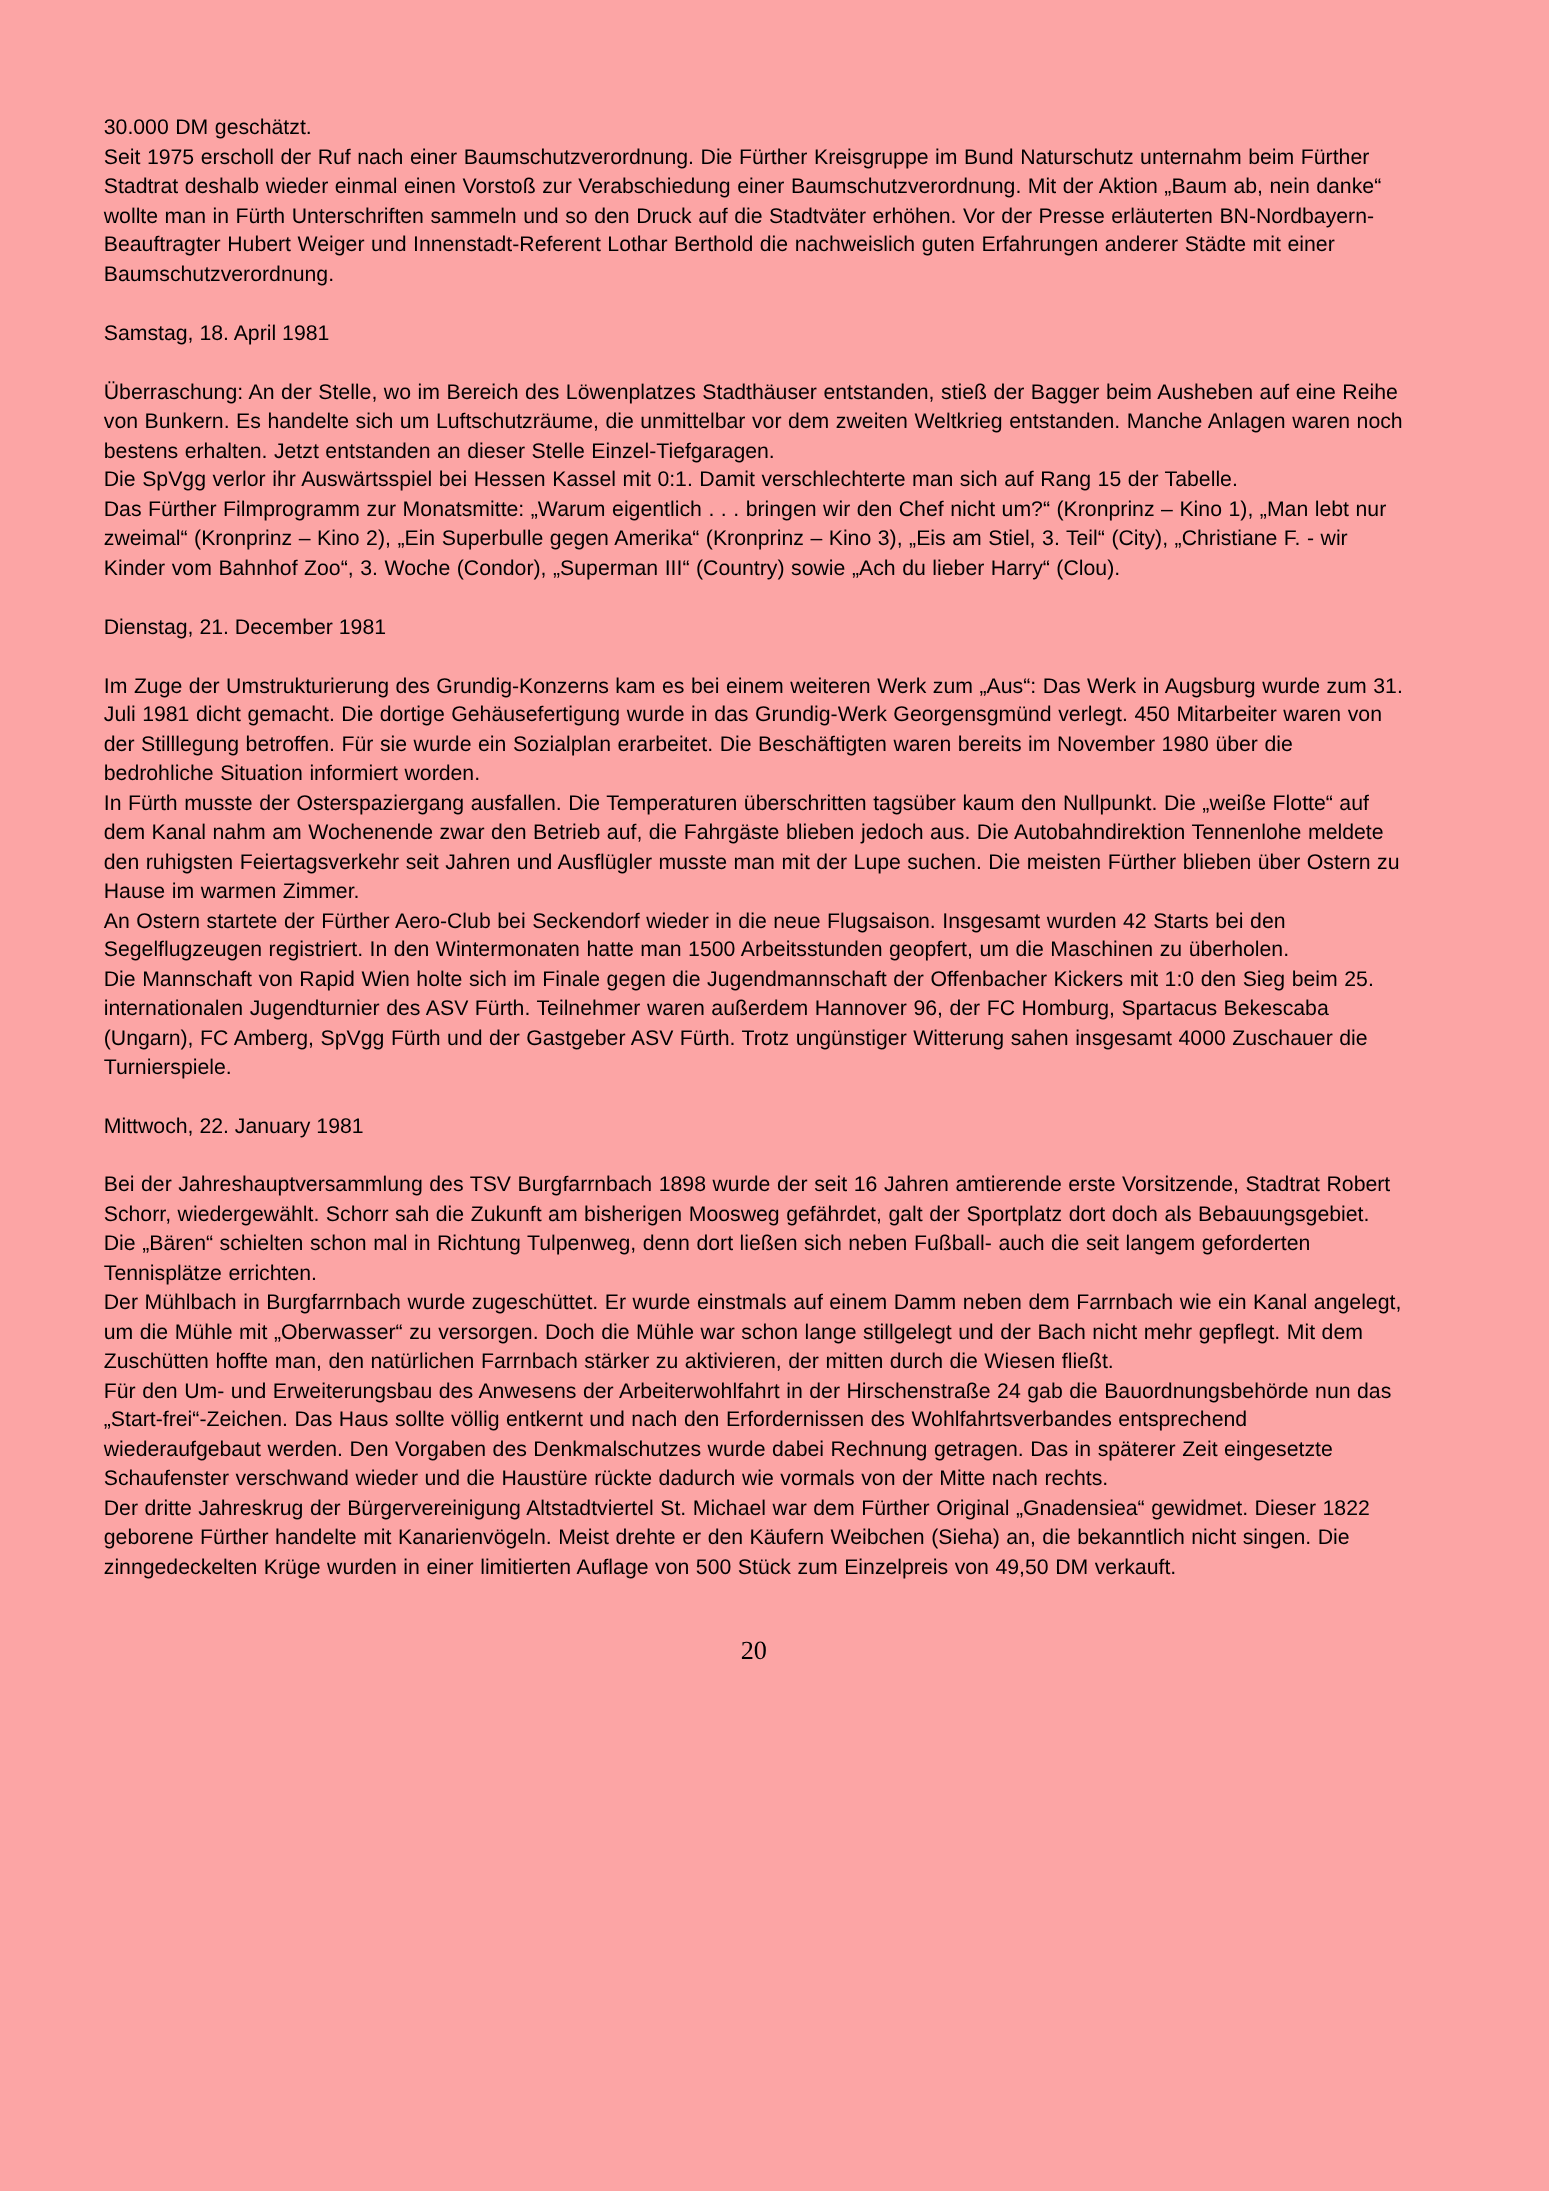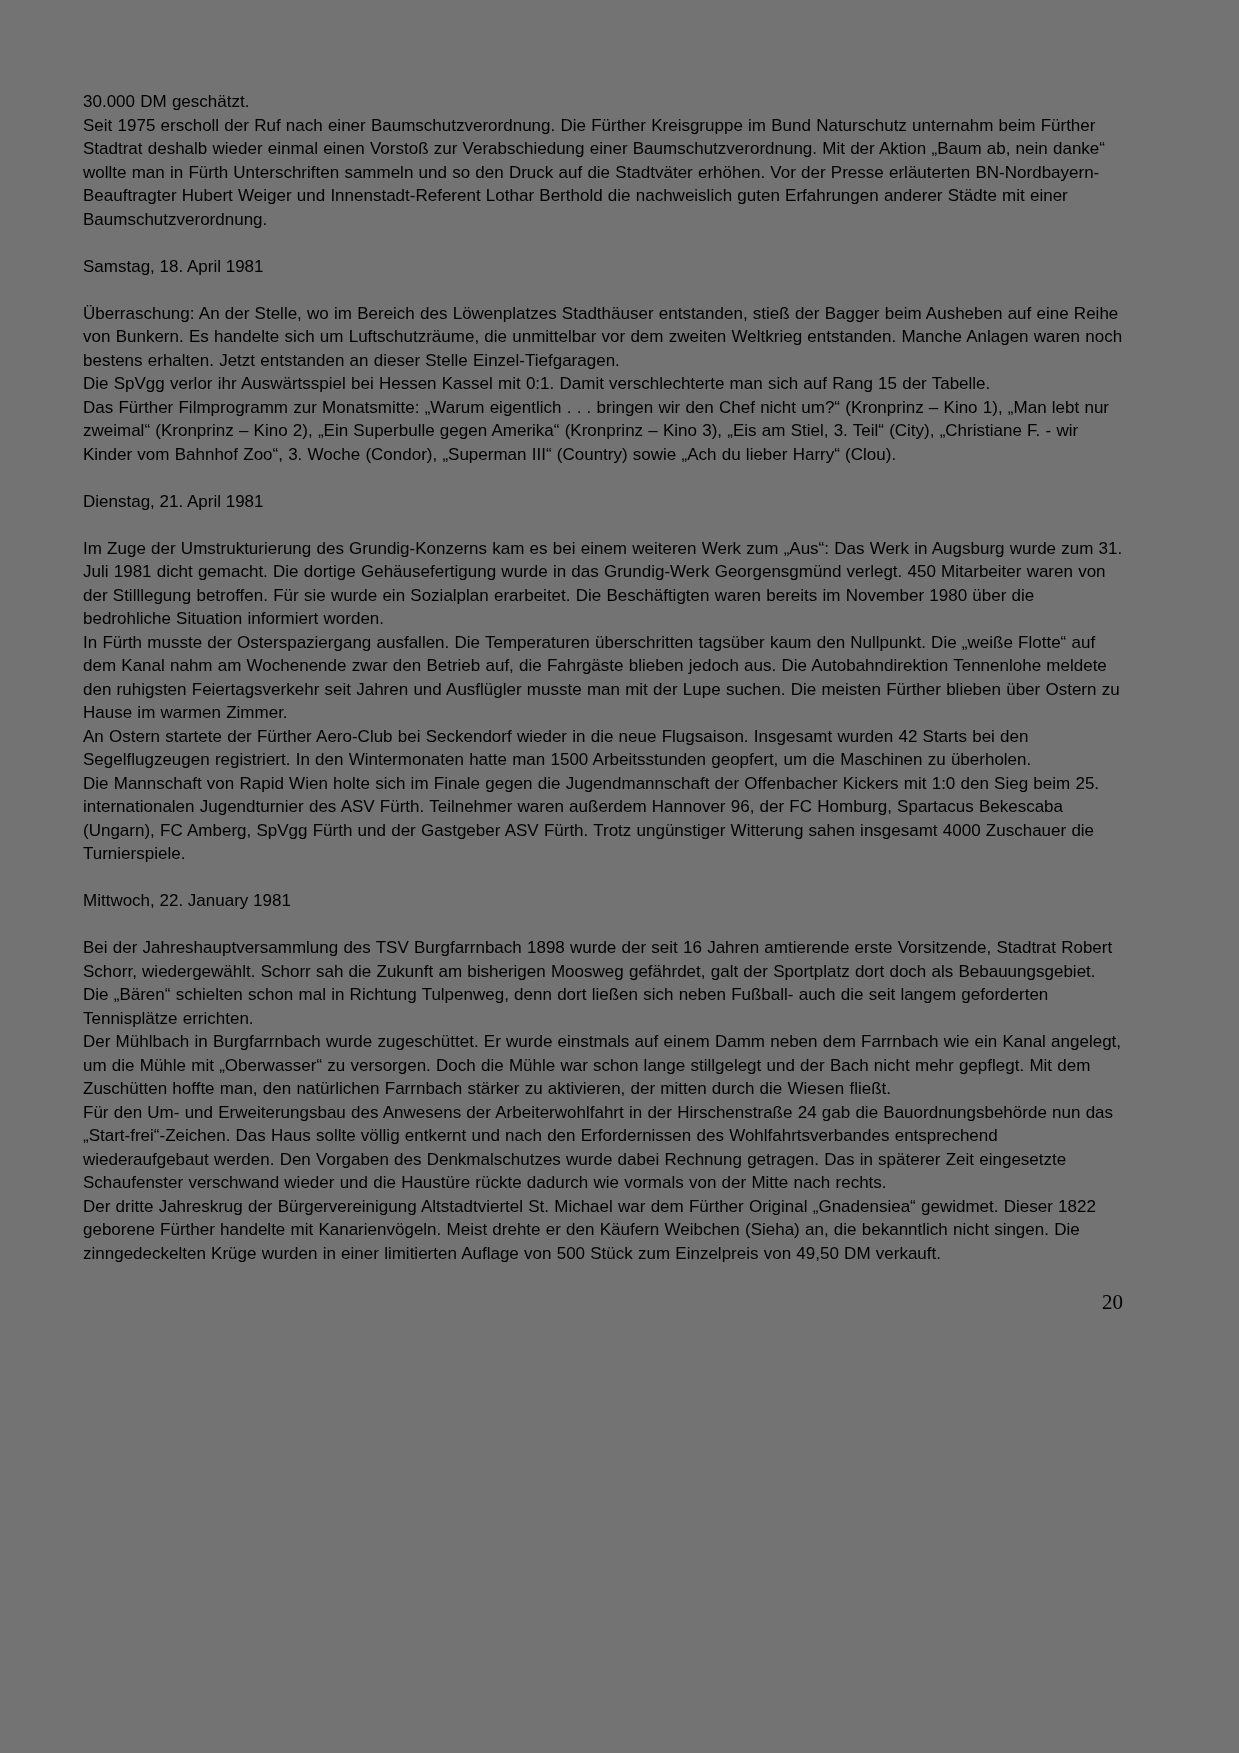--- a/index.html
+++ b/index.html
@@ -5,21 +5,21 @@
 <style>
   html, body {
     margin: 0;
     padding: 0;
     background: #ffffff;
   }
   .page {
     position: relative;
     width: 1239px;
     height: 1753px;
-    background: #737373;
+    background: #fca5a5;
     box-sizing: border-box;
     padding: 90px 116px 0 83px;
     font-family: "Liberation Sans", sans-serif;
     font-size: 17px;
     line-height: 23.5px;
     color: #000000;
     overflow: hidden;
   }
   .content {
     width: 1040px;
@@ -31,41 +31,41 @@
     word-spacing: 0.5px;
   }
   .date-heading {
     margin: 23.5px 0;
     padding: 0;
     font-size: 17px;
     font-weight: normal;
     line-height: 23.5px;
   }
   .footer {
-    margin-top: 26px;
-    text-align: right;
+    margin-top: 44px;
+    text-align: center;
   }
   .page-number {
     font-family: "Liberation Serif", serif;
     font-size: 21px;
     color: #000000;
   }
 </style>
 </head>
 <body>
 
 <div class="page">
   <div class="content" id="doc-content">
       <p class="para">30.000 DM geschätzt.</p>
       <p class="para">Seit 1975 erscholl der Ruf nach einer Baumschutzverordnung. Die Fürther Kreisgruppe im Bund Naturschutz unternahm beim Fürther Stadtrat deshalb wieder einmal einen Vorstoß zur Verabschiedung einer Baumschutzverordnung. Mit der Aktion „Baum ab, nein danke“ wollte man in Fürth Unterschriften sammeln und so den Druck auf die Stadtväter erhöhen. Vor der Presse erläuterten BN-Nordbayern-Beauftragter Hubert Weiger und Innenstadt-Referent Lothar Berthold die nachweislich guten Erfahrungen anderer Städte mit einer Baumschutzverordnung.</p>
       <h2 class="date-heading">Samstag, 18. April 1981</h2>
       <p class="para">Überraschung: An der Stelle, wo im Bereich des Löwenplatzes Stadthäuser entstanden, stieß der Bagger beim Ausheben auf eine Reihe von Bunkern. Es handelte sich um Luftschutzräume, die unmittelbar vor dem zweiten Weltkrieg entstanden. Manche Anlagen waren noch bestens erhalten. Jetzt entstanden an dieser Stelle Einzel-Tiefgaragen.</p>
       <p class="para">Die SpVgg verlor ihr Auswärtsspiel bei Hessen Kassel mit 0:1. Damit verschlechterte man sich auf Rang 15 der Tabelle.</p>
       <p class="para">Das Fürther Filmprogramm zur Monatsmitte: „Warum eigentlich . . . bringen wir den Chef nicht um?“ (Kronprinz – Kino 1), „Man lebt nur zweimal“ (Kronprinz – Kino 2), „Ein Superbulle gegen Amerika“ (Kronprinz – Kino 3), „Eis am Stiel, 3. Teil“ (City), „Christiane F. - wir Kinder vom Bahnhof Zoo“, 3. Woche (Condor), „Superman III“ (Country) sowie „Ach du lieber Harry“ (Clou).</p>
-      <h2 class="date-heading">Dienstag, 21. April 1981</h2>
+      <h2 class="date-heading">Dienstag, 21. December 1981</h2>
       <p class="para">Im Zuge der Umstrukturierung des Grundig-Konzerns kam es bei einem weiteren Werk zum „Aus“: Das Werk in Augsburg wurde zum 31. Juli 1981 dicht gemacht. Die dortige Gehäusefertigung wurde in das Grundig-Werk Georgensgmünd verlegt. 450 Mitarbeiter waren von der Stilllegung betroffen. Für sie wurde ein Sozialplan erarbeitet. Die Beschäftigten waren bereits im November 1980 über die bedrohliche Situation informiert worden.</p>
       <p class="para">In Fürth musste der Osterspaziergang ausfallen. Die Temperaturen überschritten tagsüber kaum den Nullpunkt. Die „weiße Flotte“ auf dem Kanal nahm am Wochenende zwar den Betrieb auf, die Fahrgäste blieben jedoch aus. Die Autobahndirektion Tennenlohe meldete den ruhigsten Feiertagsverkehr seit Jahren und Ausflügler musste man mit der Lupe suchen. Die meisten Fürther blieben über Ostern zu Hause im warmen Zimmer.</p>
       <p class="para">An Ostern startete der Fürther Aero-Club bei Seckendorf wieder in die neue Flugsaison. Insgesamt wurden 42 Starts bei den Segelflugzeugen registriert. In den Wintermonaten hatte man 1500 Arbeitsstunden geopfert, um die Maschinen zu überholen.</p>
       <p class="para">Die Mannschaft von Rapid Wien holte sich im Finale gegen die Jugendmannschaft der Offenbacher Kickers mit 1:0 den Sieg beim 25. internationalen Jugendturnier des ASV Fürth. Teilnehmer waren außerdem Hannover 96, der FC Homburg, Spartacus Bekescaba (Ungarn), FC Amberg, SpVgg Fürth und der Gastgeber ASV Fürth. Trotz ungünstiger Witterung sahen insgesamt 4000 Zuschauer die Turnierspiele.</p>
       <h2 class="date-heading">Mittwoch, 22. January 1981</h2>
       <p class="para">Bei der Jahreshauptversammlung des TSV Burgfarrnbach 1898 wurde der seit 16 Jahren amtierende erste Vorsitzende, Stadtrat Robert Schorr, wiedergewählt. Schorr sah die Zukunft am bisherigen Moosweg gefährdet, galt der Sportplatz dort doch als Bebauungsgebiet. Die „Bären“ schielten schon mal in Richtung Tulpenweg, denn dort ließen sich neben Fußball- auch die seit langem geforderten Tennisplätze errichten.</p>
       <p class="para">Der Mühlbach in Burgfarrnbach wurde zugeschüttet. Er wurde einstmals auf einem Damm neben dem Farrnbach wie ein Kanal angelegt, um die Mühle mit „Oberwasser“ zu versorgen. Doch die Mühle war schon lange stillgelegt und der Bach nicht mehr gepflegt. Mit dem Zuschütten hoffte man, den natürlichen Farrnbach stärker zu aktivieren, der mitten durch die Wiesen fließt.</p>
       <p class="para">Für den Um- und Erweiterungsbau des Anwesens der Arbeiterwohlfahrt in der Hirschenstraße 24 gab die Bauordnungsbehörde nun das „Start-frei“-Zeichen. Das Haus sollte völlig entkernt und nach den Erfordernissen des Wohlfahrtsverbandes entsprechend wiederaufgebaut werden. Den Vorgaben des Denkmalschutzes wurde dabei Rechnung getragen. Das in späterer Zeit eingesetzte Schaufenster verschwand wieder und die Haustüre rückte dadurch wie vormals von der Mitte nach rechts.</p>
       <p class="para">Der dritte Jahreskrug der Bürgervereinigung Altstadtviertel St. Michael war dem Fürther Original „Gnadensiea“ gewidmet. Dieser 1822 geborene Fürther handelte mit Kanarienvögeln. Meist drehte er den Käufern Weibchen (Sieha) an, die bekanntlich nicht singen. Die zinngedeckelten Krüge wurden in einer limitierten Auflage von 500 Stück zum Einzelpreis von 49,50 DM verkauft.</p>
     </div>

